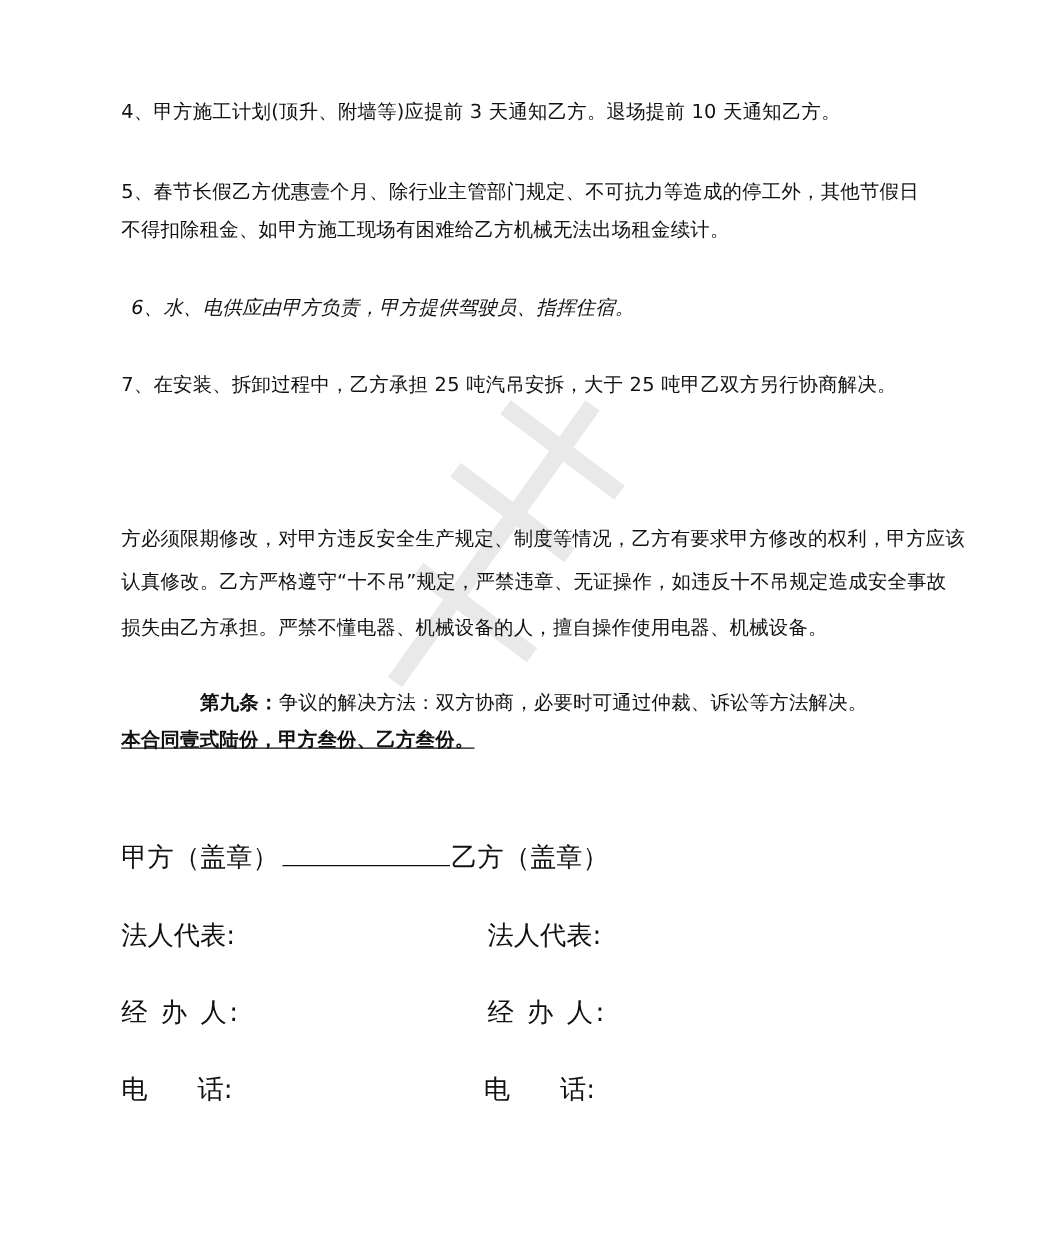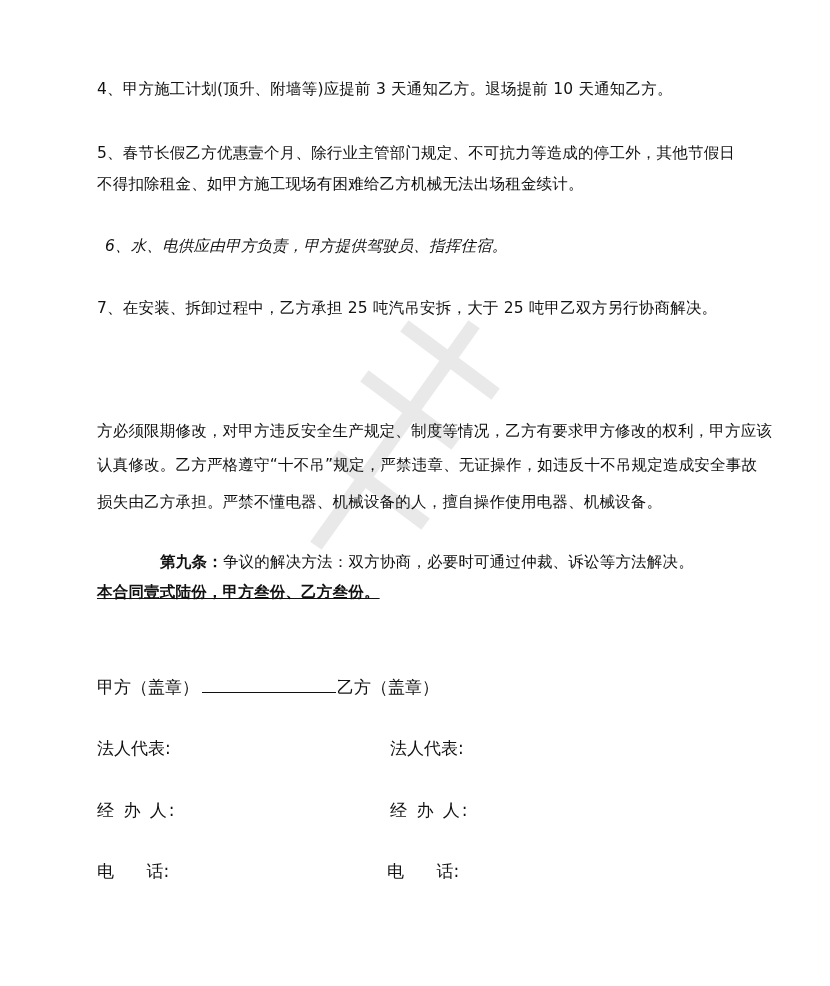--- a/index.html
+++ b/index.html
@@ -16,21 +16,21 @@
     .line {
       position: absolute; left: 97px; width: 660px;
       font-size: 15.5px; line-height: 20px; white-space: nowrap;
       letter-spacing: 0.2px;
     }
     .bold { font-weight: bold; }
     .sig-underline {
       display: inline-block; width: 134px; border-bottom: 1.5px solid #111;
       height: 16px; vertical-align: baseline; margin: 0 1px 0 3px;
     }
-    .sig { position: absolute; font-size: 17px; line-height: 20px; white-space: nowrap; }
+    .sig { position: absolute; font-size: 21px; line-height: 20px; white-space: nowrap; }
   </style>
 </head>
 <body>
 
 <div class="page">
 
   <svg class="watermark" viewBox="0 0 200 260">
     <g fill="none" stroke="#e9e9e9" stroke-width="14" stroke-linecap="square">
       <path d="M20 250 L170 40"></path>
       <path d="M70 90 L150 150"></path>

